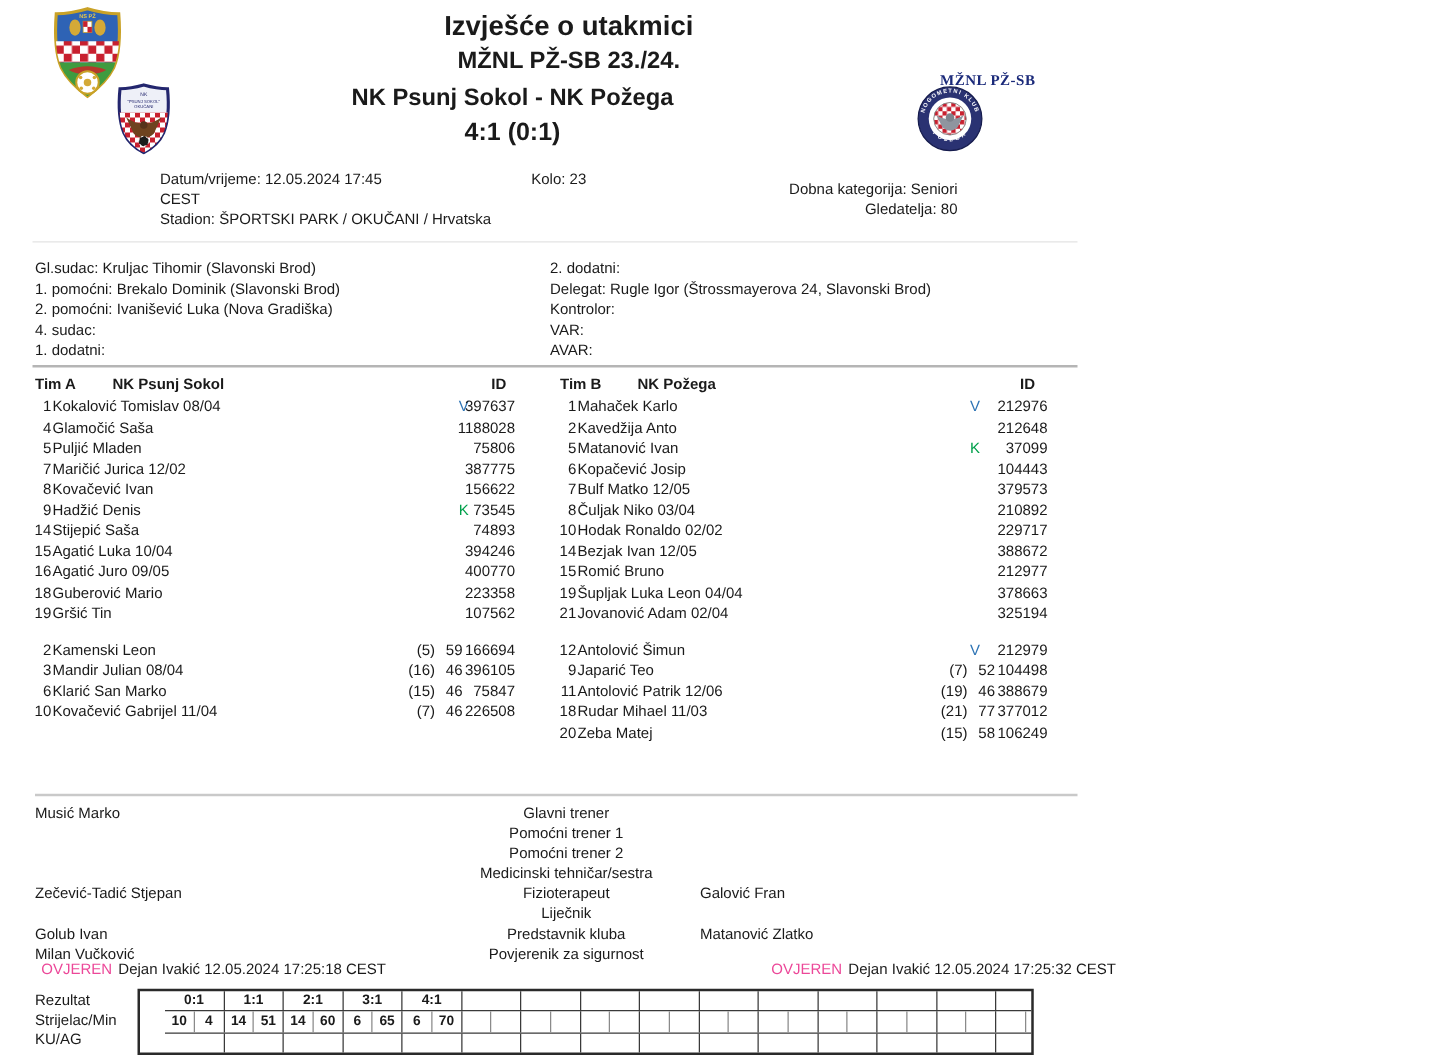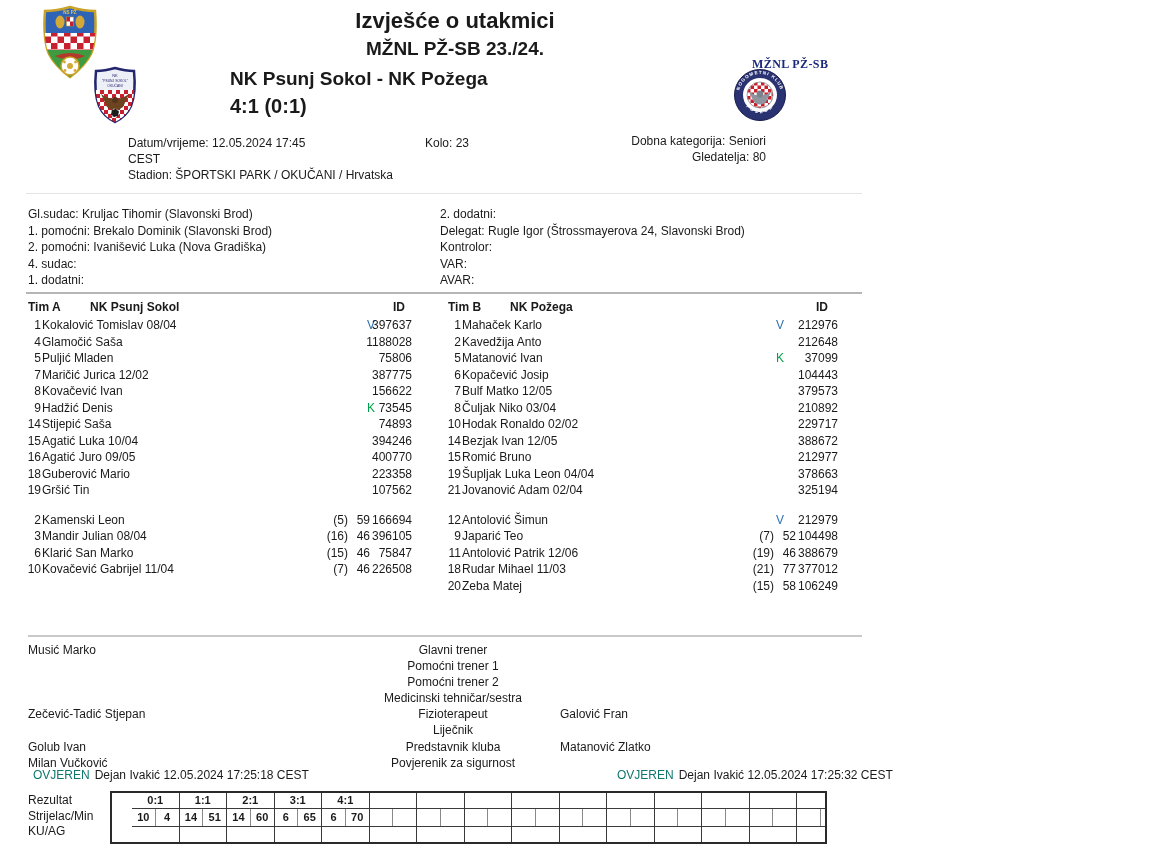--- a/index.html
+++ b/index.html
@@ -3,32 +3,32 @@
 <meta charset="utf-8">
 <style>
   html,body{margin:0;padding:0;background:#fff;}
   .page{position:relative;width:1152px;height:848px;background:#fff;overflow:hidden;
         font-family:"Liberation Sans",sans-serif;color:#1a1a1a;font-size:12px;}
   .nowrap{white-space:nowrap;}
   
   .title-block{position:absolute;left:255px;top:8px;width:400px;text-align:center;}
   .t1{font-size:22px;font-weight:bold;}
   .t2{font-size:19px;font-weight:bold;margin-top:4px;}
-  .match-block{position:absolute;left:230px;top:68px;width:380px;}
+  .match-block{position:absolute;left:220px;top:68px;width:380px;text-align:center;}
   .t3{font-size:19px;font-weight:bold;}
   .t4{font-size:20px;font-weight:bold;margin-top:5px;}
   .league-label{position:absolute;left:752px;top:26px;font-family:"Liberation Serif",serif;
         font-weight:bold;font-size:12px;color:#1b2a7a;letter-spacing:.4px;margin-top:31px;}
   #league-logo{position:absolute;left:38px;top:4px;}
   #home-crest{position:absolute;left:92px;top:66px;}
   #away-crest{position:absolute;left:733px;top:68px;}
   
   .mi-left{position:absolute;left:128px;top:136px;line-height:15.8px;}
   .mi-center{position:absolute;left:425px;top:136px;}
-  .mi-right{position:absolute;left:500px;top:134px;width:266px;text-align:right;line-height:15.8px;}
+  .mi-right{position:absolute;left:500px;top:144px;width:266px;text-align:right;line-height:15.8px;}
   .hairline{position:absolute;left:26px;top:193px;width:836px;height:1px;background:#e4e4e4;}
   
   .officials-left{position:absolute;left:28px;top:206px;line-height:16.6px;}
   .officials-right{position:absolute;left:440px;top:206px;line-height:16.6px;}
   .divider1{position:absolute;left:26px;top:292px;width:836px;height:2px;background:#b5b5b5;}
   
   .team{position:absolute;top:300px;}
   .team-a{left:28px;width:384px;}
   .team-b{left:448px;width:390px;}
   .team-header{position:relative;height:17px;font-weight:bold;}
@@ -50,21 +50,21 @@
   .divider2{position:absolute;left:28px;top:635px;width:834px;height:2px;background:#c9c9c9;}
   
   .staff{position:absolute;left:28px;top:642px;width:834px;}
   .staff-row{position:relative;height:16.1px;line-height:16.1px;}
   .staff-a{position:absolute;left:0;white-space:nowrap;}
   .staff-role{position:absolute;left:250px;width:350px;text-align:center;white-space:nowrap;}
   .staff-b{position:absolute;left:532px;white-space:nowrap;}
   
   .verify-left{position:absolute;left:33px;top:768px;}
   .verify-right{position:absolute;left:617px;top:768px;}
-  .verify-status{color:#0f766e;margin-right:5px;}
+  .verify-status{color:#ec4899;margin-right:5px;}
   
   .rt-labels{position:absolute;left:28px;top:793px;line-height:15.7px;}
   .result-table{position:absolute;left:110px;top:791px;border:2px solid #2a2a2a;width:713px;background:#fff;}
   .rt-row{display:flex;height:15px;margin-left:20px;}
   .rt-row.sc{height:17px;border-top:1px solid #3a3a3a;border-bottom:1px solid #3a3a3a;}
   .rt-cell{width:47.53px;box-sizing:border-box;border-right:1px solid #3a3a3a;text-align:center;
            font-size:11px;font-weight:bold;line-height:14px;overflow:hidden;flex:0 0 auto;}
   .rt-cell:last-child{border-right:none;}
   .rt-split{display:flex;line-height:16px;}
   .rt-half{flex:1;}

